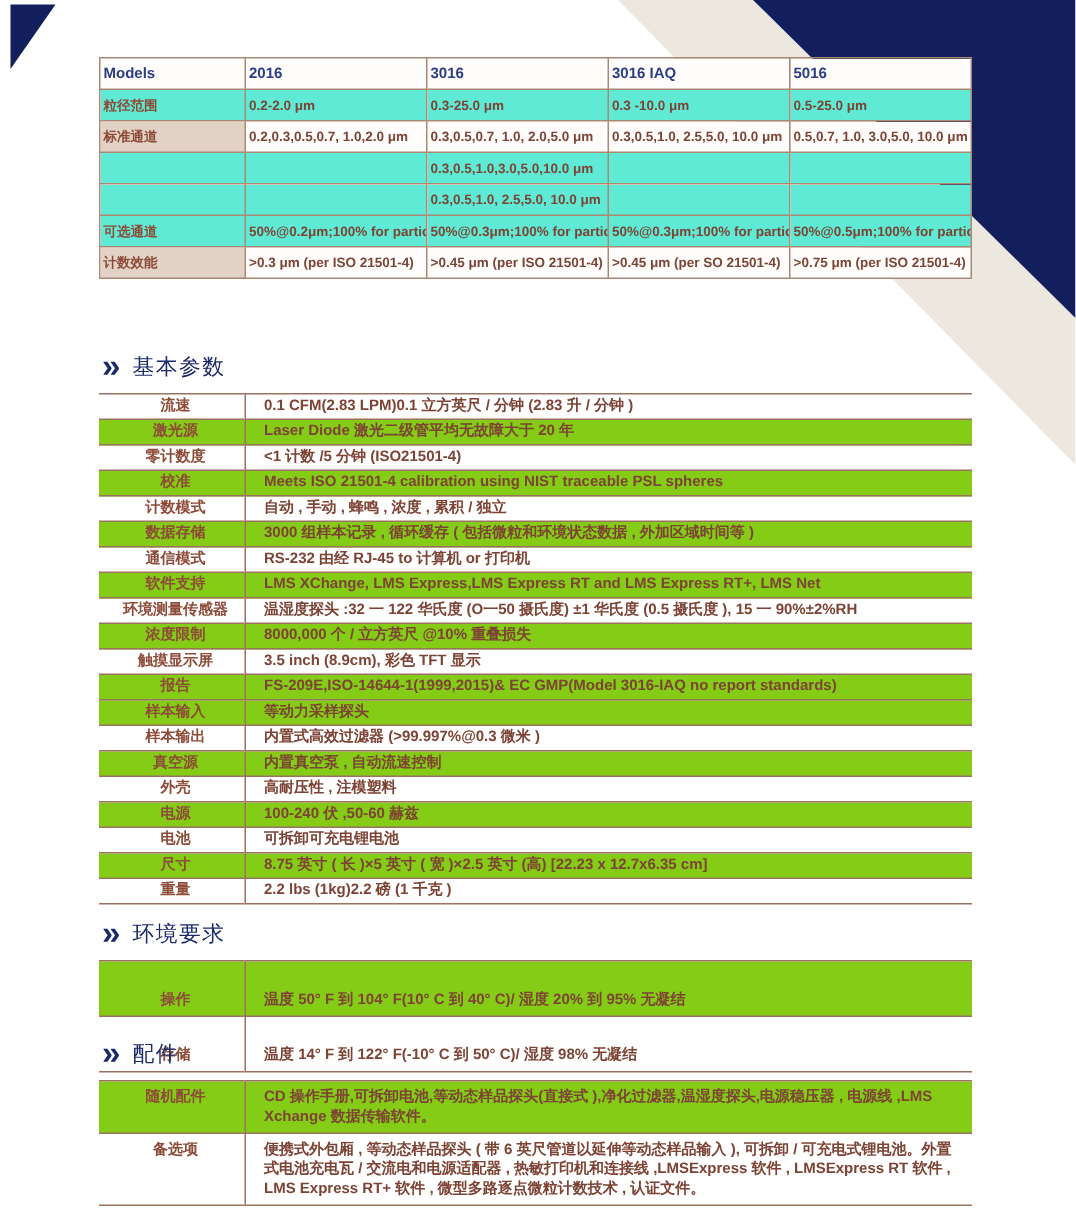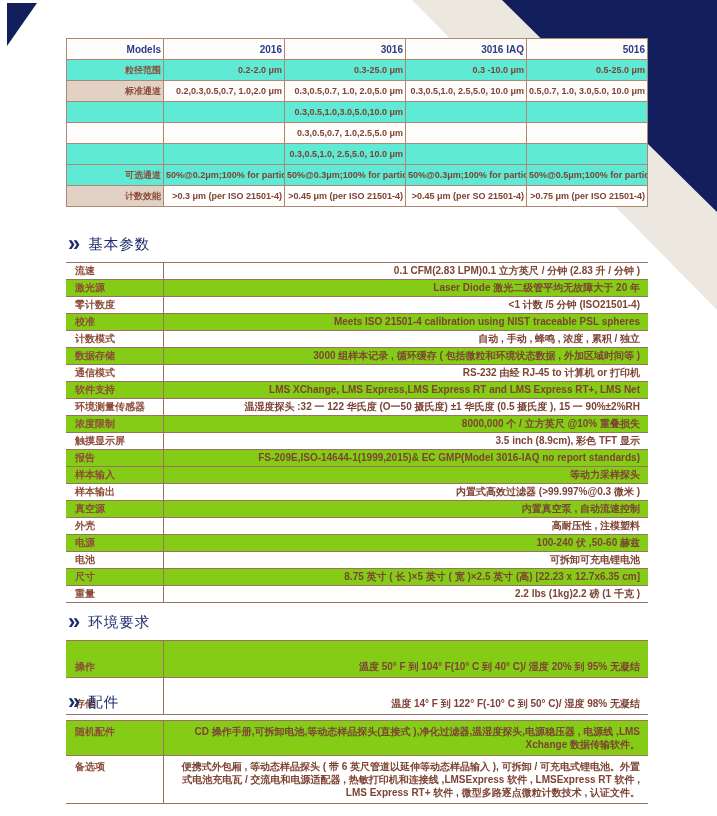--- a/index.html
+++ b/index.html
@@ -11,48 +11,47 @@
   .decor{position:absolute;left:0;top:0;width:717px;height:816px;z-index:0;}
   .content{position:relative;z-index:1;}
 
   
   table.models{
     position:absolute;left:66px;top:38px;width:582px;
     border-collapse:collapse;table-layout:fixed;background:transparent;
   }
   table.models th, table.models td{
     border:1px solid #ab8874;height:20px;padding:0 2px;
-    font-size:9px;font-weight:bold;text-align:right;
+    font-size:9px;font-weight:bold;text-align:left;
     color:#7d4334;white-space:nowrap;overflow:hidden;background:#fefdfc;
   }
   table.models thead th{color:#2c3c85;font-size:10px;background:#fefdfc;}
   table.models tr.shaded td{background:#5eead4;}
   table.models td.labelcell{background:#e2d2c6;color:#8d4b38;}
   table.models col.c0{width:97px;}
 
   
   .section{position:absolute;left:66px;width:582px;}
   .section1{top:232px;}
   .section2{top:610px;}
   .section3{top:690px;}
   .heading{display:flex;align-items:center;height:24px;color:#1b2a6b;}
   .chev{font-size:22px;font-weight:bold;line-height:20px;letter-spacing:-2px;margin-right:10px;margin-left:2px;}
   .htitle{font-size:14.5px;font-weight:normal;letter-spacing:1px;}
   table.spec{width:100%;border-collapse:collapse;margin-top:6px;}
   table.spec tr{border-top:1px solid #9b7260;border-bottom:1px solid #9b7260;}
   table.spec tr.shaded{background:#84cc16;}
   table.spec th{
     width:84px;border-right:1px solid #9b7260;
-    text-align:left;vertical-align:top;
+    text-align:center;vertical-align:top;
     padding:2px 4px 2px 9px;color:#8d4b38;font-size:10px;line-height:12px;
   }
   table.spec td{
     padding:2px 8px 2px 12px;color:#7d4334;font-size:10px;font-weight:bold;line-height:12px;
     vertical-align:middle;
-    text-align:right;
   }
   .section2 table.spec th,.section2 table.spec td{padding-top:20px;padding-bottom:4px;}
   .section3 table.spec th,.section3 table.spec td{padding-top:4px;padding-bottom:4px;line-height:13px;}
 </style>
 </head>
 <body>
 
 <svg class="decor" viewBox="0 0 717 816" xmlns="http://www.w3.org/2000/svg">
   <polygon points="412,0 717,0 717,310" fill="#ece8e0"></polygon>
   <polygon points="502,0 717,0 717,212" fill="#131f5c"></polygon>
@@ -89,27 +88,20 @@
           <td class="labelcell">标准通道</td>
           <td>0.2,0.3,0.5,0.7, 1.0,2.0 μm</td>
           <td>0.3,0.5,0.7, 1.0, 2.0,5.0 μm</td>
           <td>0.3,0.5,1.0, 2.5,5.0, 10.0 μm</td>
           <td>0.5,0.7, 1.0, 3.0,5.0, 10.0 μm</td>
         </tr>
         <tr class="shaded">
           <td></td>
           <td></td>
           <td>0.3,0.5,1.0,3.0,5.0,10.0 μm</td>
-          <td></td>
-          <td></td>
-        </tr>
-        <tr>
-          <td></td>
-          <td></td>
-          <td>0.3,0.5,0.7, 1.0,2.5,5.0 μm</td>
           <td></td>
           <td></td>
         </tr>
         <tr class="shaded">
           <td></td>
           <td></td>
           <td>0.3,0.5,1.0, 2.5,5.0, 10.0 μm</td>
           <td></td>
           <td></td>
         </tr>

